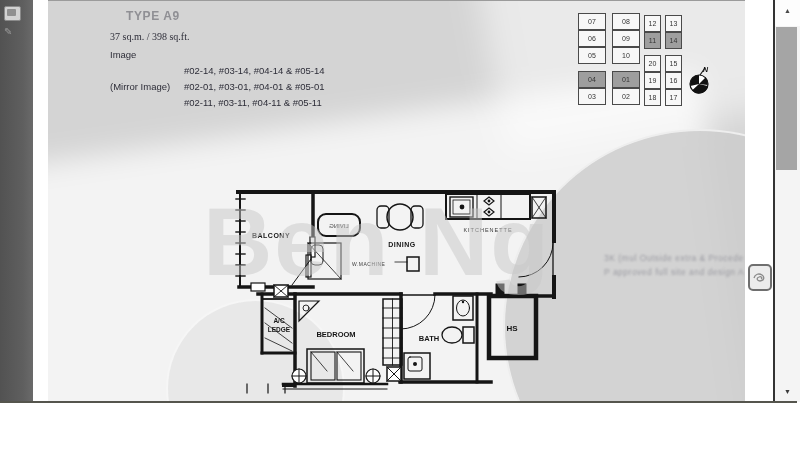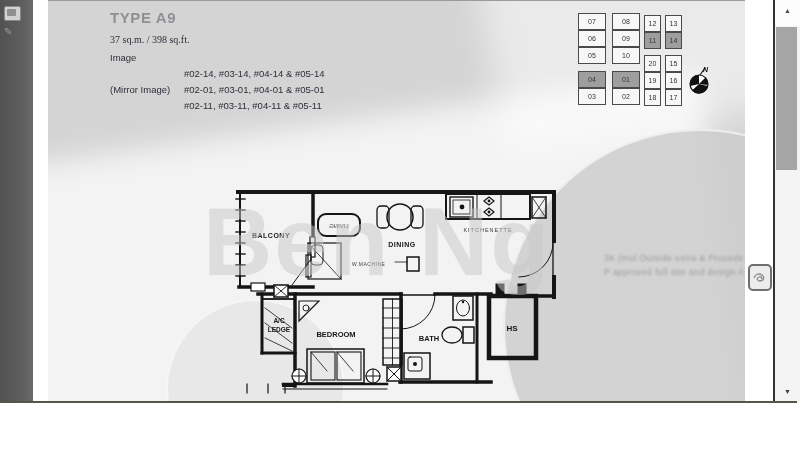--- a/index.html
+++ b/index.html
@@ -61,21 +61,21 @@
     position:absolute;left:455px;top:128px;width:390px;height:390px;border-radius:50%;
     background:rgba(205,205,205,0.85);border:2px solid rgba(242,242,242,0.9);
   }
   .small-circle{
     position:absolute;left:118px;top:298px;width:175px;height:175px;border-radius:50%;
     background:rgba(220,220,220,0.45);border:2px solid rgba(250,250,250,0.75);
   }
   
   .title-block{position:absolute;left:62px;top:8px;width:330px;z-index:4;}
   .plan-title{
-    font-size:15px;font-weight:bold;letter-spacing:0.6px;color:#8f8f94;margin:0 0 8px 0;
+    font-size:12px;font-weight:bold;letter-spacing:0.6px;color:#8f8f94;margin:0 0 8px 16px;
   }
   .plan-area{font-size:10px;color:#2d2d38;margin:0 0 7px 0;font-family:Liberation Serif, serif;}
   .unit-row{position:relative;font-size:9.5px;color:#2d2d38;height:16px;}
   .unit-row .lbl{position:absolute;left:0;top:0;}
   .unit-row .val{position:absolute;left:74px;top:0;white-space:nowrap;}
   
   .kp-group{position:absolute;display:grid;z-index:4;}
   .kp-left{grid-template-columns:28px 28px;column-gap:6px;}
   .kp-right{grid-template-columns:17px 17px;column-gap:4px;}
   .kp-cell{

